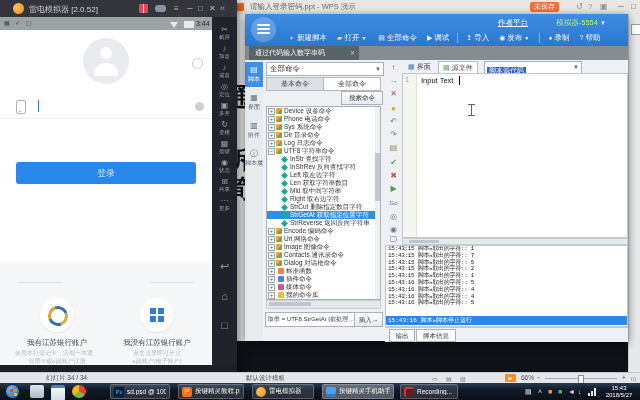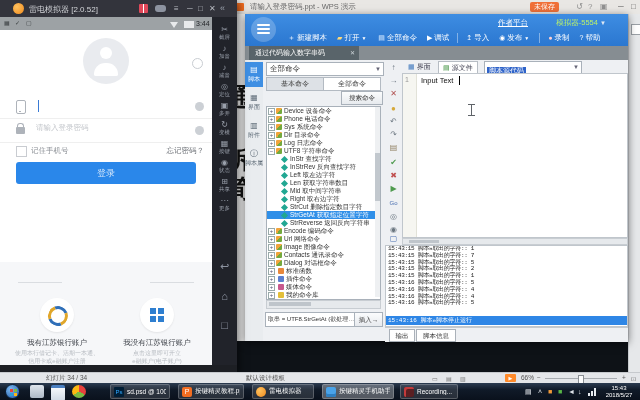--- a/index.html
+++ b/index.html
@@ -467,32 +467,20 @@
           <span class="hd"></span>
           <span class="bd"></span>
         </div>
       <div class="ab inrow" style="top:64px;">
         <span id="phone-ic" class="ab">
             <i></i>
           </span>
         <span id="caret1" class="ab"></span>
         <span class="ab clr"></span>
       </div>
-      <div class="ab inrow" style="top:88px;">
-        <span id="lock-ic" class="ab">
-            <i></i>
-          </span>
-        <span id="pwd-ph" class="ab">请输入登录密码</span>
-        <span class="ab clr"></span>
-      </div>
-      <div class="ab" style="left:0;top:113px;width:212px;height:16px;">
-        <span id="chkbox" class="ab"></span>
-        <span id="remember" class="ab">记住手机号</span>
-        <span id="forgot" class="ab">忘记密码？</span>
-      </div>
       <div id="login-btn" class="ab">登录</div>
       <div id="reg-section" class="ab">
         <span class="ab dvline" style="left:18px;"></span>
         <span class="ab dvline" style="left:150px;"></span>
         <div class="ab card-ic" style="left:40px;">
             <span id="swirl"></span>
           </div>
         <div class="ab card-ic" style="left:140px;">
           <span id="grid4">
               <i style="left:0;top:0;"></i>

